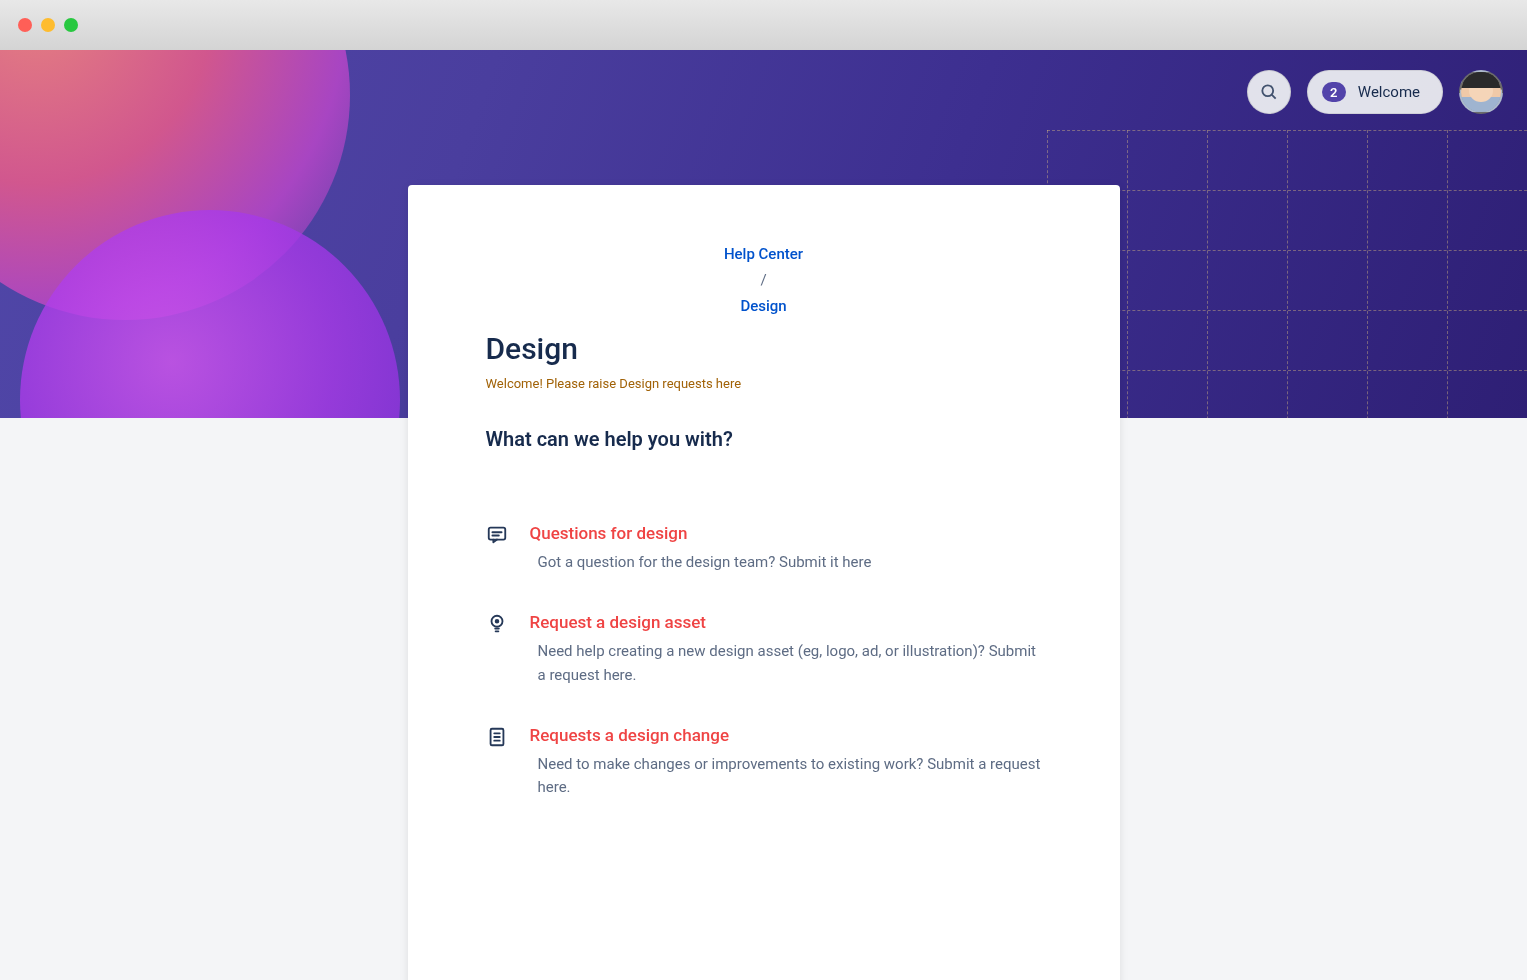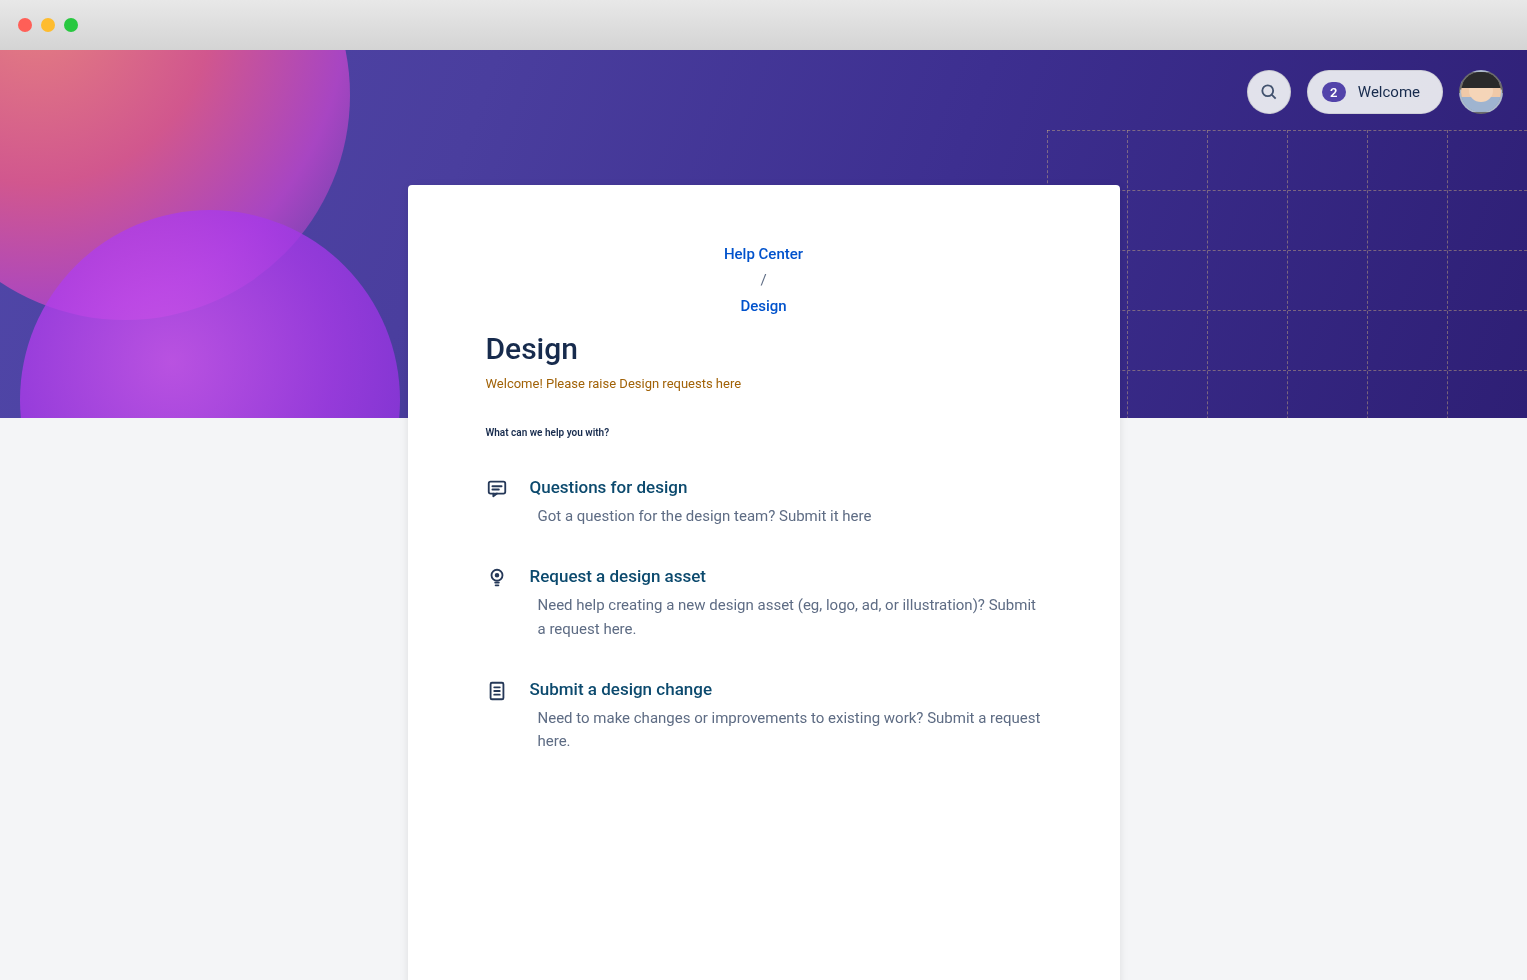--- a/index.html
+++ b/index.html
@@ -217,24 +217,24 @@
       margin-bottom: 10px;
     }
     
     .page-subtitle {
       font-size: 13px;
       color: #a16207;
       margin-bottom: 36px;
     }
     
     .section-heading {
-      font-size: 10px;
+      font-size: 20px;
       font-weight: 600;
       color: #172b4d;
-      margin-bottom: 39px;
+      margin-bottom: 72px;
     }
     
     .request-list {
       display: flex;
       flex-direction: column;
       gap: 38px;
     }
     
     .request-item {
       display: flex;
@@ -250,21 +250,21 @@
       margin-top: 1px;
     }
     
     .request-content {
       flex: 1;
     }
     
     .request-title {
       font-size: 17px;
       font-weight: 500;
-      color: #0c4a6e;
+      color: #ef4444;
       margin-bottom: 8px;
     }
     
     .request-desc {
       font-size: 15px;
       color: #5e6c84;
       line-height: 1.55;
       margin-left: 8px;
     }
     
@@ -368,20 +368,20 @@
       <div class="request-item">
         <div class="request-icon">
           <svg width="22" height="22" viewBox="0 0 24 24" fill="none" stroke="currentColor" stroke-width="2" stroke-linecap="round" stroke-linejoin="round">
             <rect x="5" y="3" width="14" height="18" rx="1.5"></rect>
             <line x1="9" y1="8" x2="15" y2="8"></line>
             <line x1="9" y1="12" x2="15" y2="12"></line>
             <line x1="9" y1="16" x2="15" y2="16"></line>
           </svg>
         </div>
         <div class="request-content">
-          <div class="request-title">Submit a design change</div>
+          <div class="request-title">Requests a design change</div>
           <div class="request-desc">Need to make changes or improvements to existing work? Submit a request here.</div>
         </div>
       </div>
 
     </div>
   </div>
 </div>
 
 </body></html>

